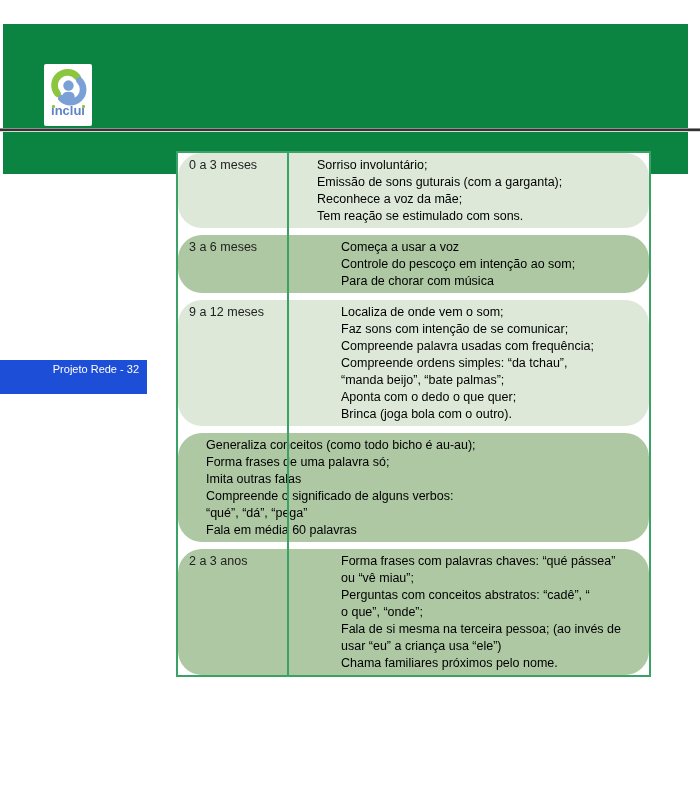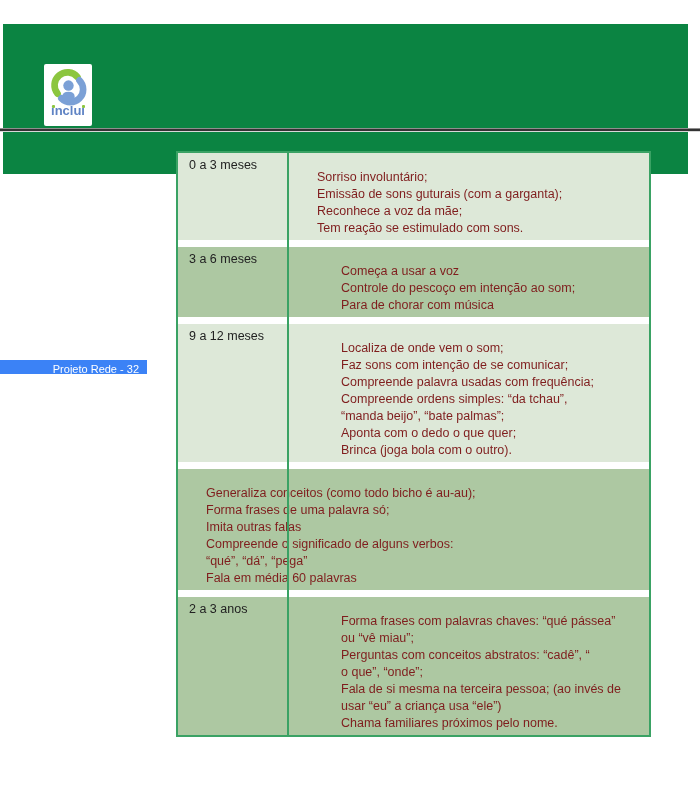--- a/index.html
+++ b/index.html
@@ -31,48 +31,47 @@
   .logo-word .dot.last { right: 0px; }
 
   
   .separator-rule {
     position: absolute; left: 0; right: 0; top: 128px; height: 4px;
     background: linear-gradient(to bottom, #8f8f8f 0 1px, #333333 1px 3px, #d8d8d8 3px 4px);
   }
 
   
   .page-tab {
-    position: absolute; left: 0; top: 360px; width: 147px; height: 14px;
-    background: #3b82f6; color: #ffffff;
+    position: absolute; left: 0; top: 360px; width: 147px; height: 34px;
+    background: #1d4ed8; color: #ffffff;
     font-size: 11px; line-height: 18px; text-align: right; padding-right: 8px;
   }
 
   
   .milestones-table {
     position: absolute; left: 176px; top: 151px; width: 475px;
     border: 2px solid #3aa264; background: #ffffff;
   }
   .col-divider {
     position: absolute; left: 109px; top: 0; bottom: 0; width: 2px;
     background: #3aa264; z-index: 2;
   }
-  .m-row { display: flex; }
+  .m-row { display: flex; border-radius: 24px; }
   .m-row + .m-row { margin-top: 7px; gap: 24px; }
   .m-row.light { background: #dde8d8; }
   .m-row.dark { background: #adc8a2; }
   .cell-age {
     width: 111px; flex: 0 0 111px;
     padding: 4px 4px 3px 11px;
     font-size: 12.5px; line-height: 17px; color: #222;
   }
   .cell-items {
     flex: 1; padding: 4px 6px 3px 28px;
-    font-size: 12.5px; line-height: 17px; color: #7f1d1d;
+    font-size: 12.5px; line-height: 17px; color: #000000;
     white-space: pre-line;
-    margin-top: 12px;
   }
 </style>
 </head>
 <body>
 
 <div class="header-band">
   <div class="logo-box">
     <svg class="logo-emblem" viewBox="0 0 40 40" aria-hidden="true">
 
       <path d="M 9 27 A 13 13 0 1 1 30 9.5" fill="none" stroke="#8cc63f" stroke-width="7" stroke-linecap="round"></path>

